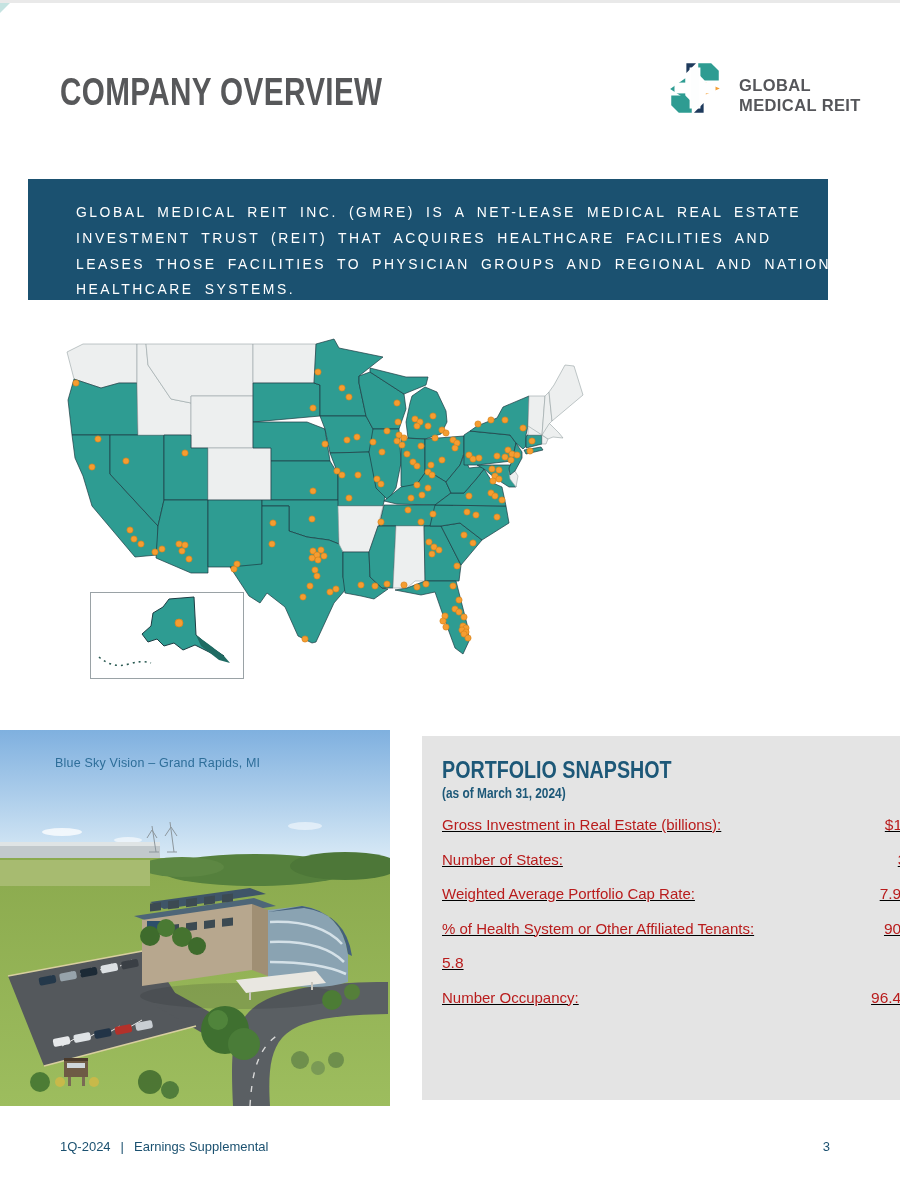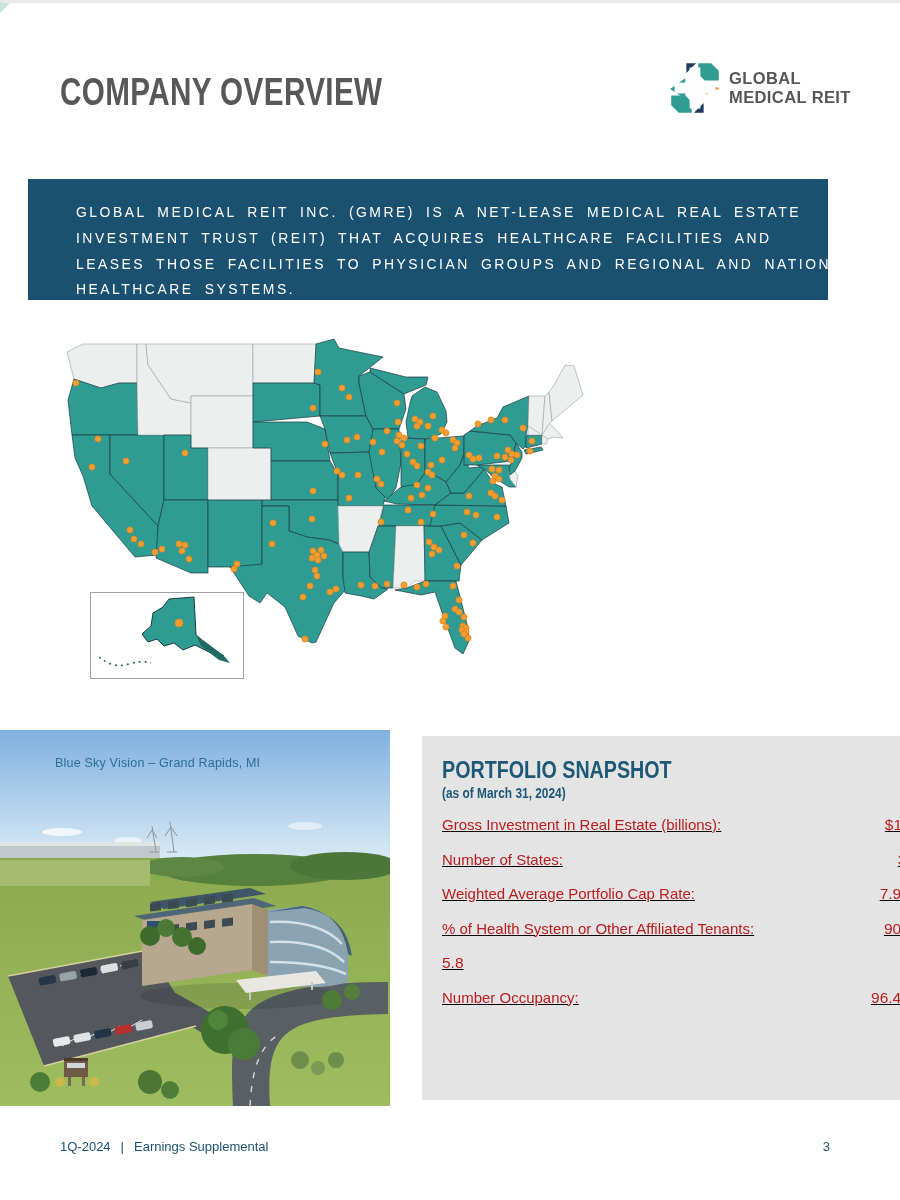--- a/index.html
+++ b/index.html
@@ -4,21 +4,21 @@
 <style>
   html,body{margin:0;padding:0;background:#e9e9e9;}
   .page{position:relative;width:900px;height:1200px;background:#ffffff;margin:3px auto;
         font-family:"Liberation Sans",sans-serif;overflow:hidden;}
   .corner-mark{position:absolute;top:0;left:0;width:0;height:0;
         border-top:10px solid rgba(46,156,146,.28);border-right:10px solid transparent;}
   
   .page-title{position:absolute;left:60px;top:68px;font-size:38px;font-weight:700;
         color:#57585A;letter-spacing:.5px;white-space:nowrap;}
   .page-title .condense{display:inline-block;transform:scaleX(.78);transform-origin:0 50%;}
-  .logo{position:absolute;left:668px;top:58px;display:flex;align-items:center;gap:7px;}
+  .logo{position:absolute;left:668px;top:58px;display:flex;align-items:flex-end;gap:17px;}
   .logo-mark{width:54px;height:54px;}
   .logo-text{font-size:16.5px;font-weight:700;color:#55565A;letter-spacing:.4px;line-height:1.18;}
   
   .banner{position:absolute;left:28px;top:176px;width:800px;height:121px;background:#1B5170;
         color:#fff;box-sizing:border-box;padding:21px 48px;}
   .banner-line{font-size:14.5px;letter-spacing:2.6px;word-spacing:5px;line-height:1.78;
         font-weight:400;white-space:nowrap;transform:scaleX(.96);transform-origin:0 50%;}
   
   .map-wrap{position:absolute;left:65px;top:335px;width:520px;height:330px;}
   .map-wrap svg{display:block;}

